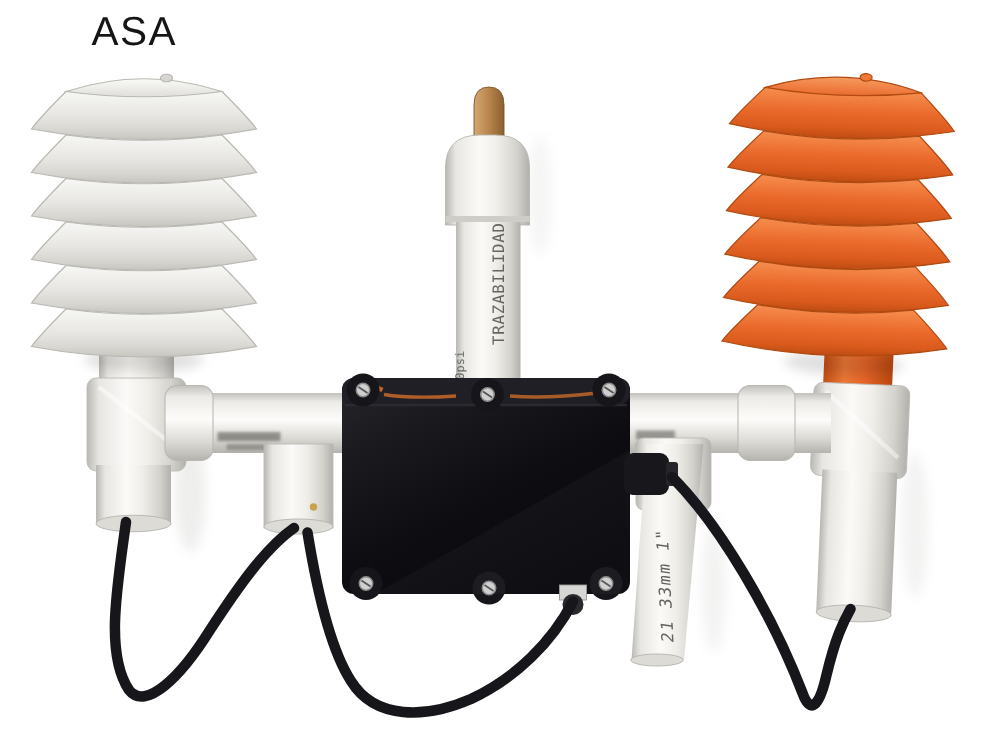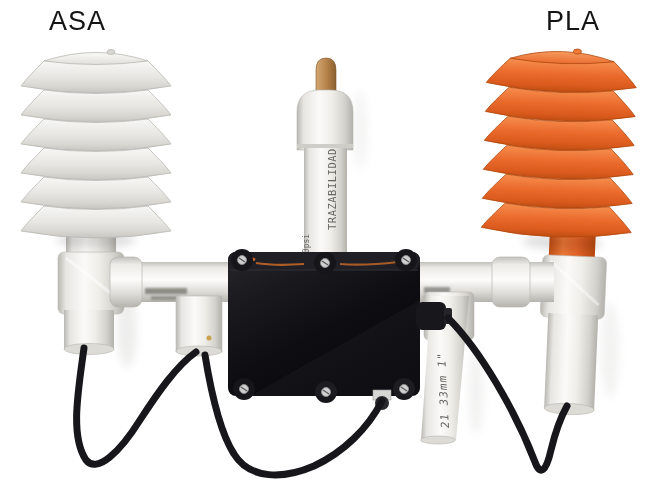--- a/index.html
+++ b/index.html
@@ -12,21 +12,21 @@
   }
   .photo-label{
     position:absolute;
     font-family:"Liberation Sans", sans-serif;
     font-size:27px;
     letter-spacing:1px;
     color:#151515;
     font-weight:400;
     user-select:none;
   }
-  .lbl-asa{left:49px;top:6px;}
+  .lbl-asa{left:61px;top:6px;}
   .lbl-raw{left:294px;top:6px;}
   .lbl-pla{left:546px;top:6px;}
   svg{position:absolute;left:0;top:0;}
   .pipe-print{
     font-family:"DejaVu Sans Mono", monospace;
     fill:#4d4d4a;
   }
 </style>
 </head>
 <body>
@@ -228,15 +228,14 @@
     </g>
 
     <g fill="none" stroke-linecap="round" stroke-width="7">
       <path d="M 84 348 C 78 392 70 436 86 460 C 97 474 120 452 140 420 C 157 394 176 366 196 352" stroke="#17171b"></path>
       <path d="M 382 401 C 368 428 344 452 314 466 C 284 479 250 480 234 454 C 221 434 212 398 205 355" stroke="#17171b"></path>
       <path d="M 448 318 C 480 350 515 410 535 462 C 540 476 546 472 551 450 C 557 425 562 415 567 406" stroke="#17171b"></path>
     </g>
   </svg>
 
   <div class="photo-label lbl-asa">ASA</div>
-  <div class="photo-label lbl-pla">PLA</div>
 
 </div>
 
 </body></html>

